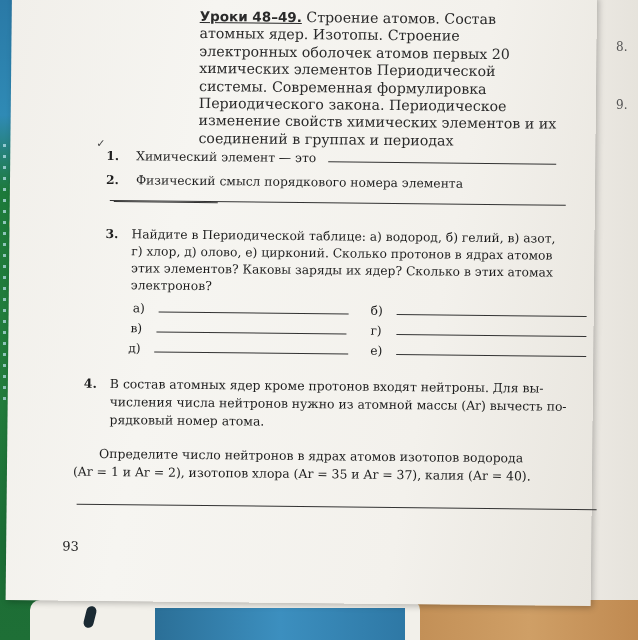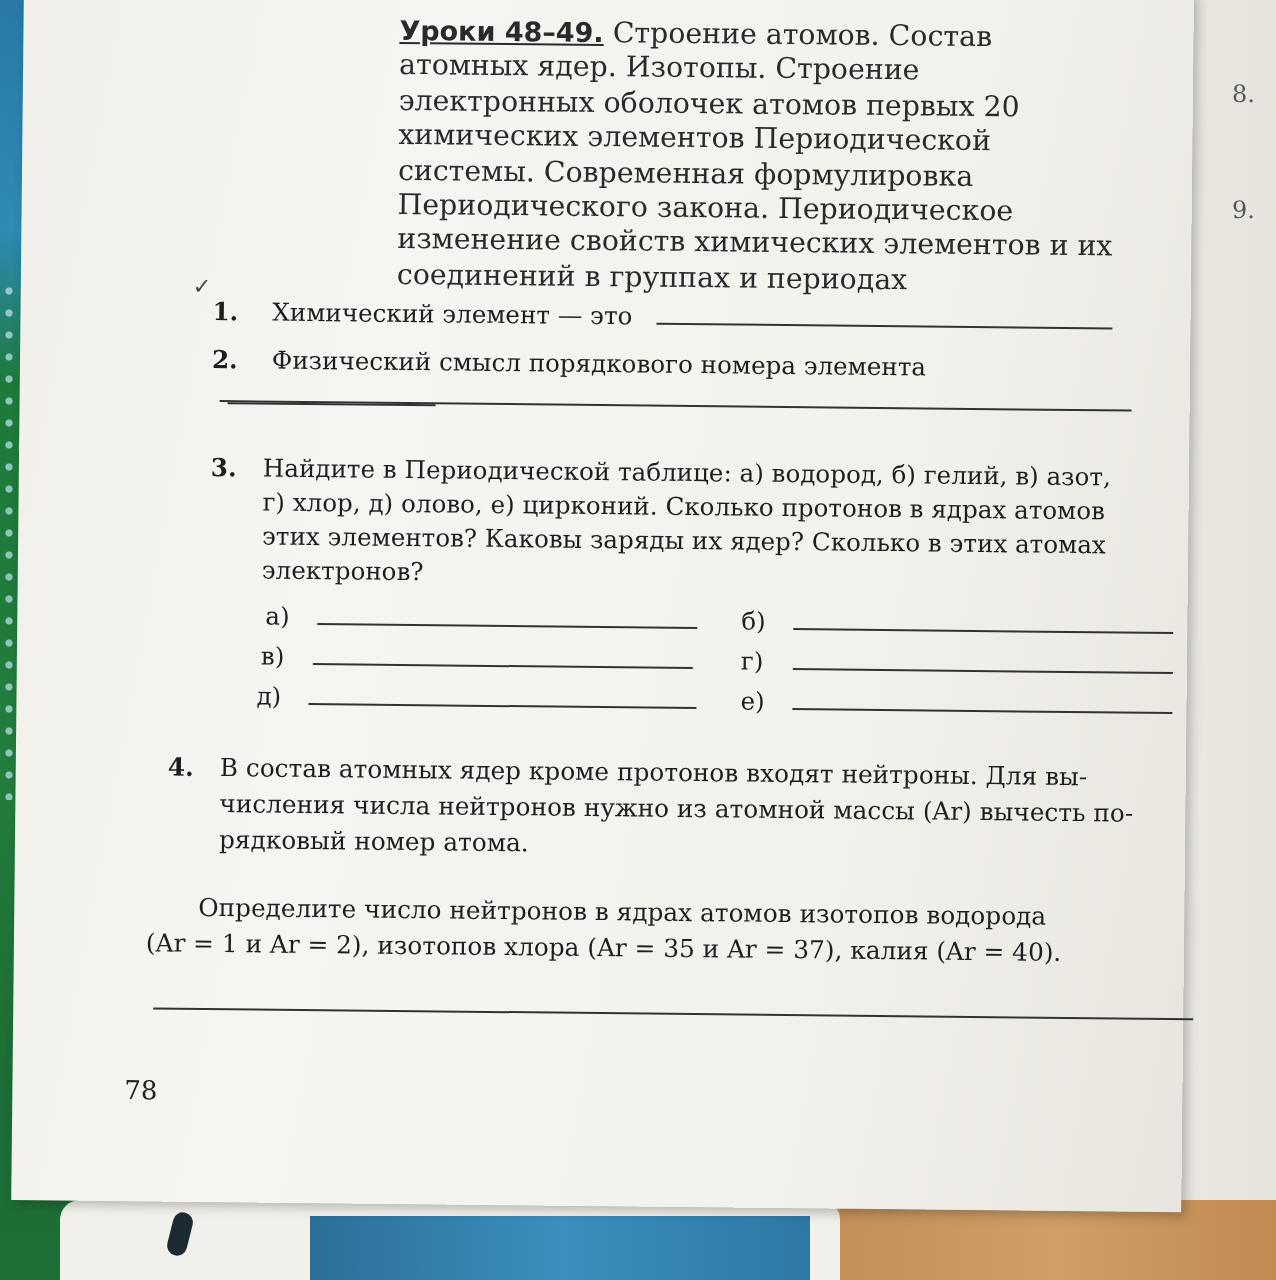--- a/index.html
+++ b/index.html
@@ -143,15 +143,15 @@
       <div style="padding-left:26px;">рядковый номер атома.</div>
     </div>
 
     <div class="para4" style="left:66px; top:454px; width:530px;">
       <div style="padding-left:26px;">Определите число нейтронов в ядрах атомов изотопов водорода</div>
       <div>(Ar = 1 и Ar = 2), изотопов хлора (Ar = 35 и Ar = 37), калия (Ar = 40).</div>
     </div>
 
     <div class="full-line" style="left:70px; top:512px; width:520px;"></div>
 
-    <span class="page-num">78</span>
+    <span class="page-num">93</span>
   </div>
 </div>
 
 </body></html>

